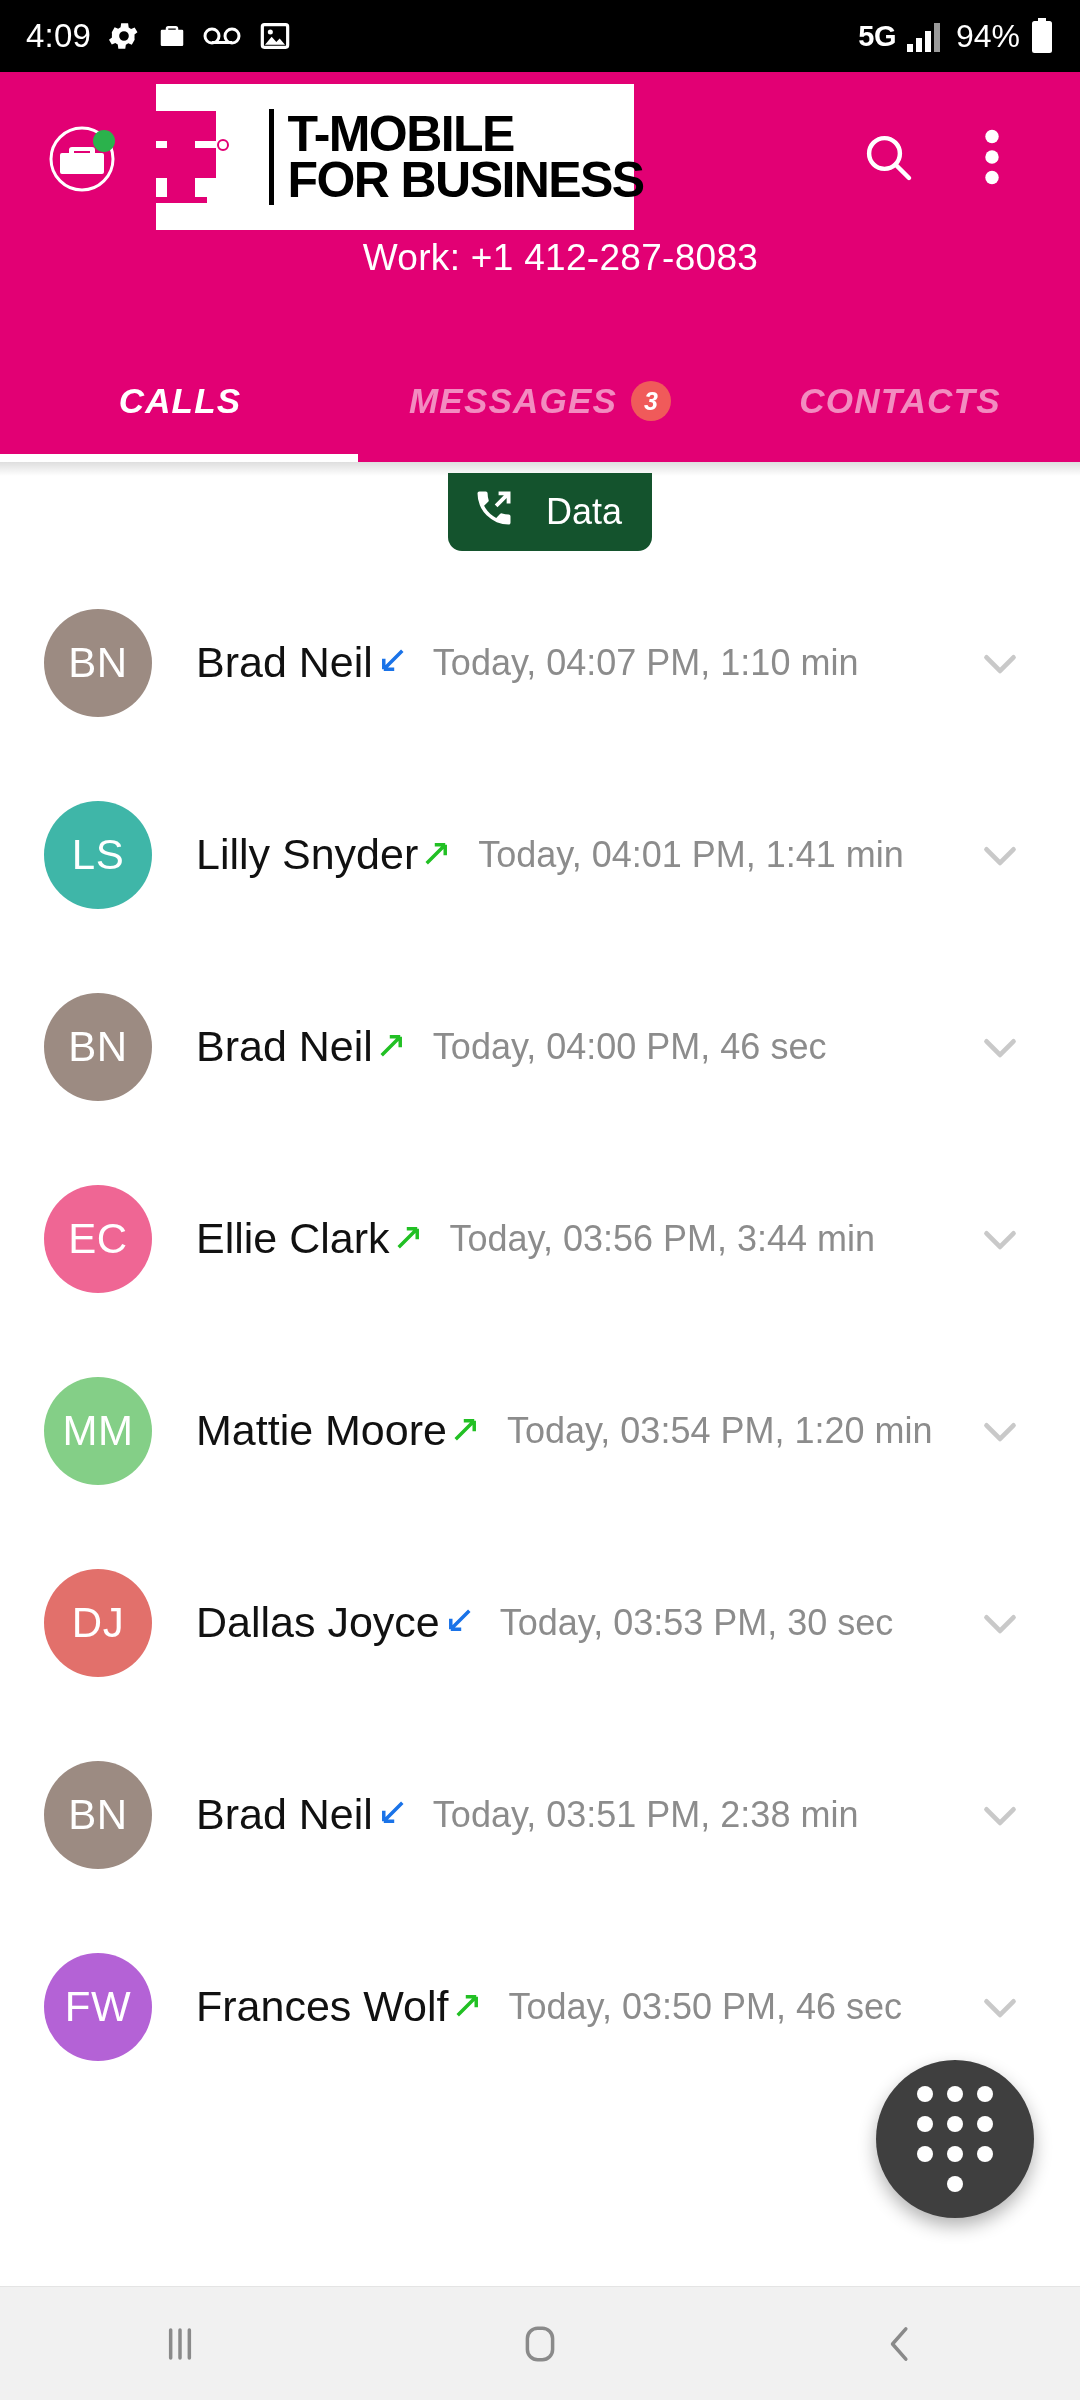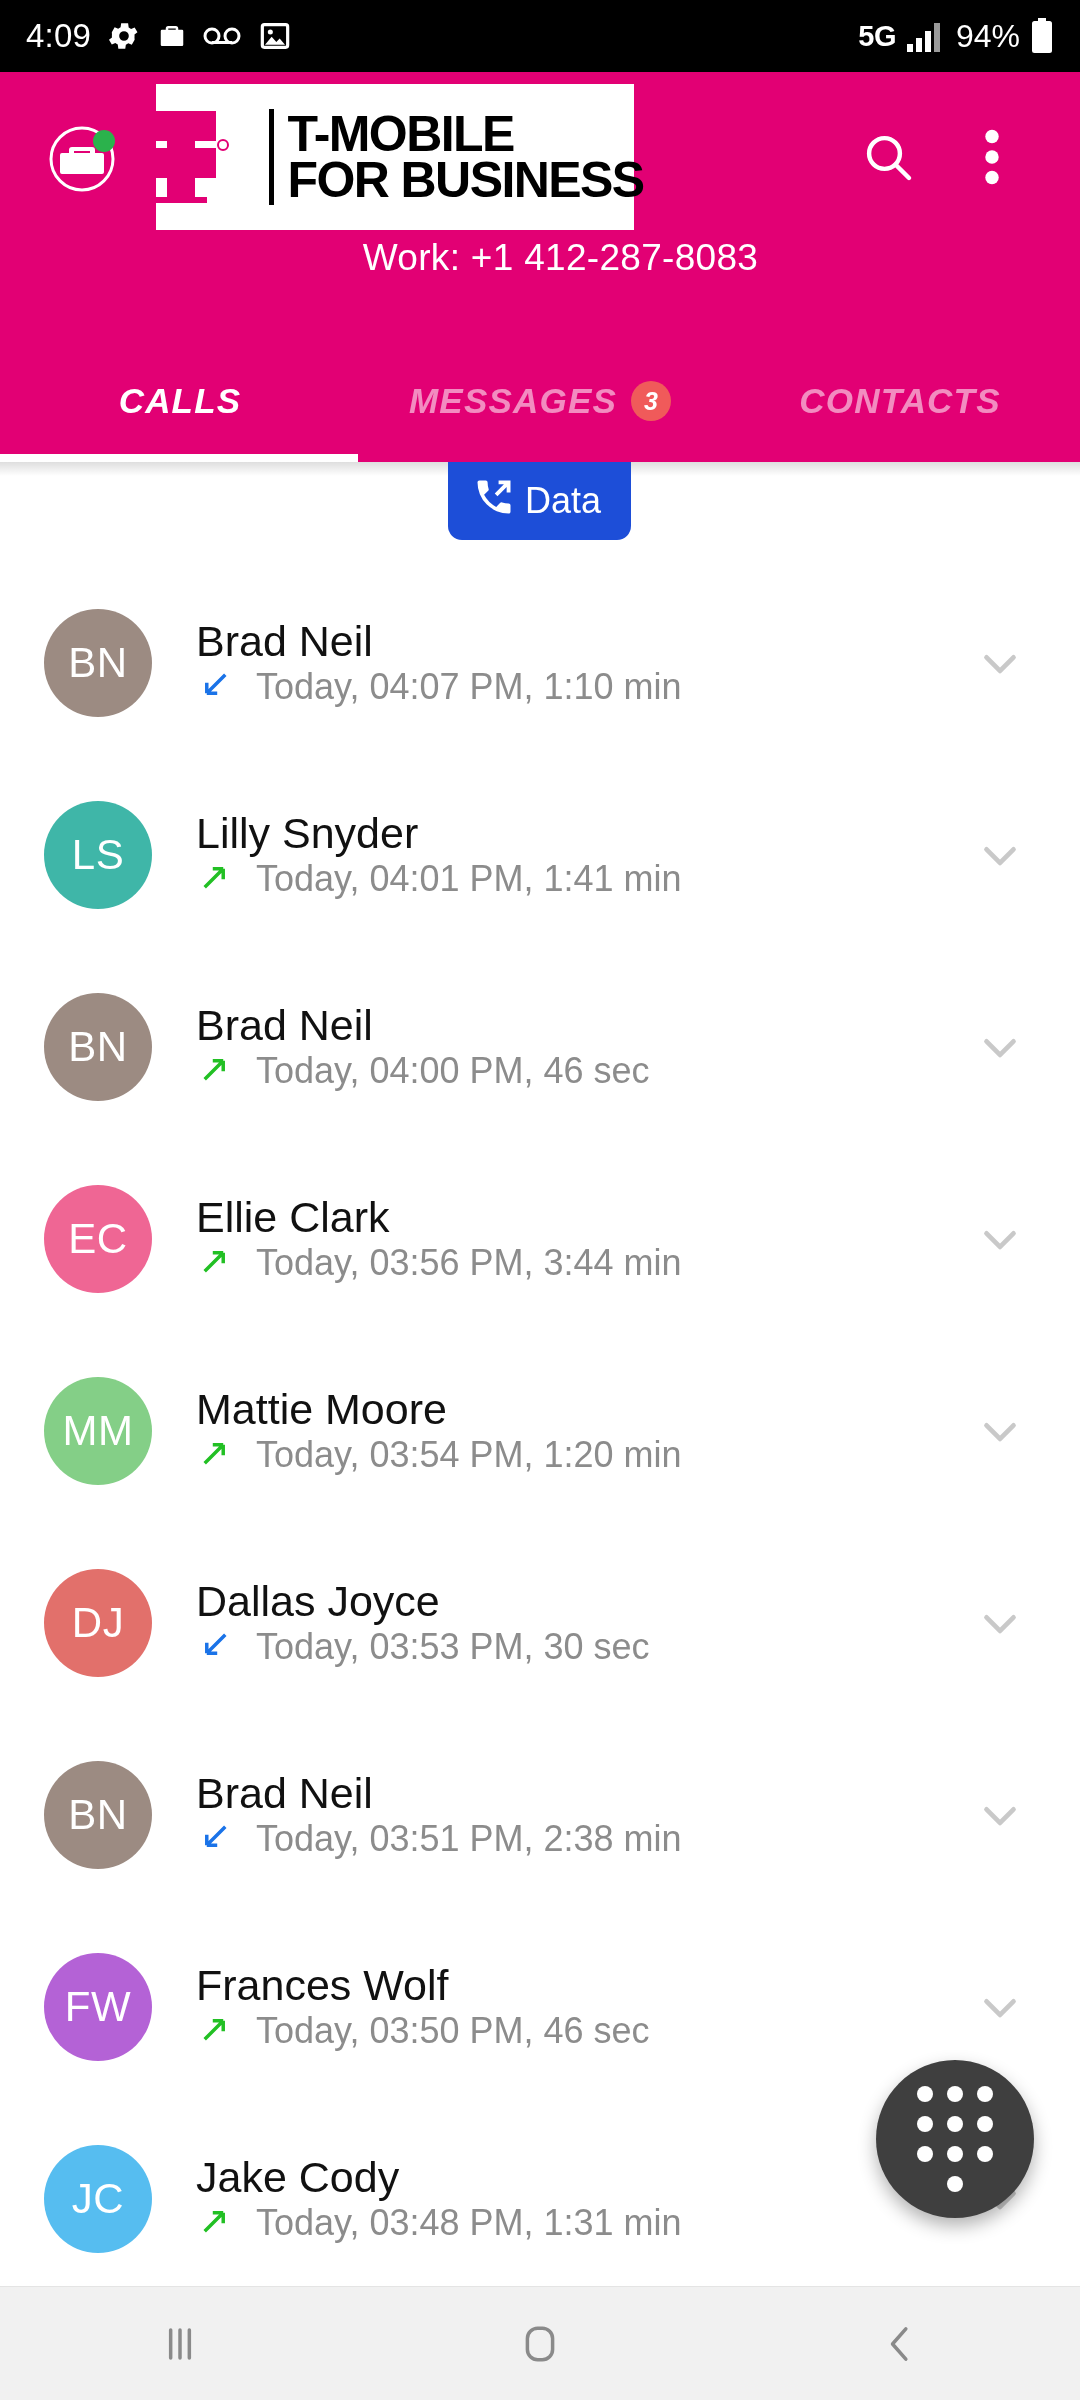--- a/index.html
+++ b/index.html
@@ -82,40 +82,40 @@
   .content {
     position:absolute; top:462px; left:0; width:1080px; height:1824px;
     background:#ffffff; overflow:hidden;
   }
   .content-shadow {
     position:absolute; top:0; left:0; width:1080px; height:14px;
     background:linear-gradient(to bottom, rgba(0,0,0,.13), rgba(0,0,0,0));
   }
 
   .data-chip {
-    position:absolute; top:0px; left:448px;
-    background:#1d4ed8; color:#ffffff;
+    position:absolute; top:11px; left:448px;
+    background:#14532d; color:#ffffff;
     border-radius:0 0 14px 14px;
     height:78px; padding:0 30px 0 24px;
-    display:flex; align-items:center; gap:9px;
+    display:flex; align-items:center; gap:30px;
     font-size:36px;
   }
 
   .call-list { position:absolute; top:105px; left:0; width:1080px; }
   .call-row {
     position:relative; height:192px; display:flex; align-items:center;
     padding:0 44px 0 44px;
   }
   .avatar {
     width:108px; height:108px; border-radius:50%;
     display:flex; align-items:center; justify-content:center;
     color:#ffffff; font-size:42px; font-weight:400; letter-spacing:.5px;
     flex:0 0 auto;
   }
-  .row-text { margin-left:44px; display:flex; flex-direction:column; min-width:0; }
+  .row-text { margin-left:44px; display:flex; flex-direction:row; min-width:0; }
   .row-name { font-size:43px; color:#111111; font-weight:400; line-height:1.1; white-space:nowrap; }
   .row-sub { display:flex; align-items:center; gap:22px; }
   .row-meta { font-size:36px; color:#8c8c8c; white-space:nowrap; }
   .row-chevron { margin-left:auto; width:72px; height:72px; display:flex; align-items:center; justify-content:center; flex:0 0 auto; }
 
   
   .fab {
     position:absolute; left:876px; top:2060px;
     width:158px; height:158px; border-radius:50%;
     background:#3f3f3f;
@@ -398,37 +398,20 @@
                 </svg></span>
               <span class="row-meta">Today, 03:50 PM,  46 sec</span>
             </div>
           </div>
           <div class="row-chevron">
             <svg width="54" height="54" viewBox="0 0 24 24">
               <polyline points="6,9.5 12,15.5 18,9.5" fill="none" stroke="#c9c9c9" stroke-width="2.1" stroke-linecap="round" stroke-linejoin="round"></polyline>
             </svg>
           </div>
         </div>
-        <div class="call-row">
-          <div class="avatar" style="background: rgb(86, 189, 240);">JC</div>
-          <div class="row-text">
-            <div class="row-name">Jake Cody</div>
-            <div class="row-sub">
-              <span><svg width="38" height="38" viewBox="0 0 24 24">
-                  <path fill="none" stroke="#22c024" stroke-width="2.2" stroke-linejoin="round" d="M5.5 18.5 L17.2 6.8 M17.2 6.8 L10.6 6.8 M17.2 6.8 L17.2 13.4"></path>
-                </svg></span>
-              <span class="row-meta">Today, 03:48 PM,  1:31 min</span>
-            </div>
-          </div>
-          <div class="row-chevron">
-            <svg width="54" height="54" viewBox="0 0 24 24">
-              <polyline points="6,9.5 12,15.5 18,9.5" fill="none" stroke="#c9c9c9" stroke-width="2.1" stroke-linecap="round" stroke-linejoin="round"></polyline>
-            </svg>
-          </div>
-        </div>
       </div>
   </div>
 
   <div class="fab">
     <span class="dialpad">
       <i></i>
         <i></i>
         <i></i>
       <i></i>
         <i></i>

